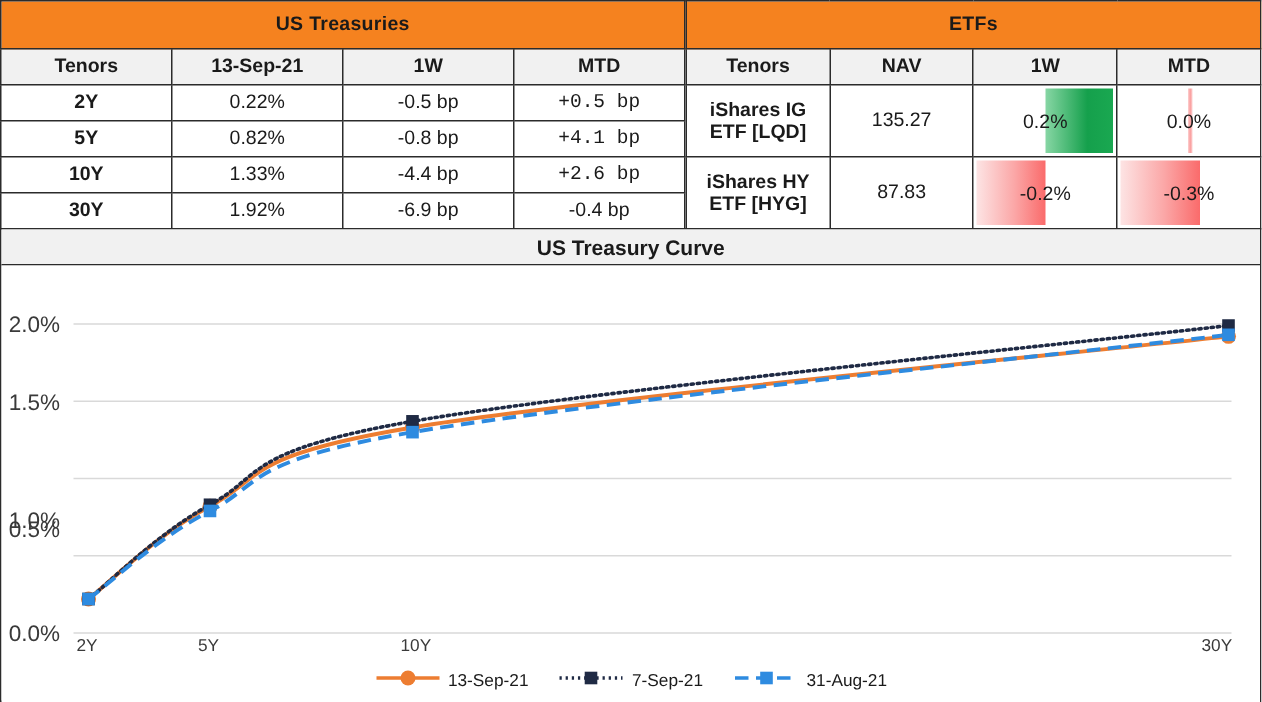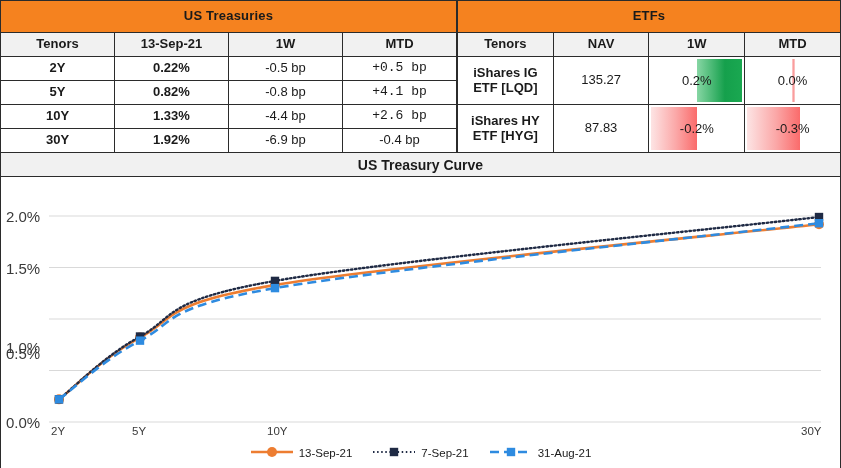--- a/index.html
+++ b/index.html
@@ -51,21 +51,21 @@
     letter-spacing: .2px;
   }
   .hdr-cell {
     background: #F1F1F1;
     font-weight: bold;
     font-size: 13px;
     height: 24px;
   }
   .row-cell { height: 24px; background: #ffffff; }
   .tenor-cell { font-weight: bold; }
-  .num-cell { font-weight: bold; margin-left: 12px; }
+  .num-cell { font-weight: normal; margin-left: 12px; }
   .pos { color: #FF0000; font-family: Liberation Mono, monospace; }
   .neg { color: #00B050; }
 
   
   .etf-name {
     font-weight: bold;
     font-size: 13px;
     text-align: center;
   }
   .etf-row-cell { height: 48px; background: #ffffff; }

